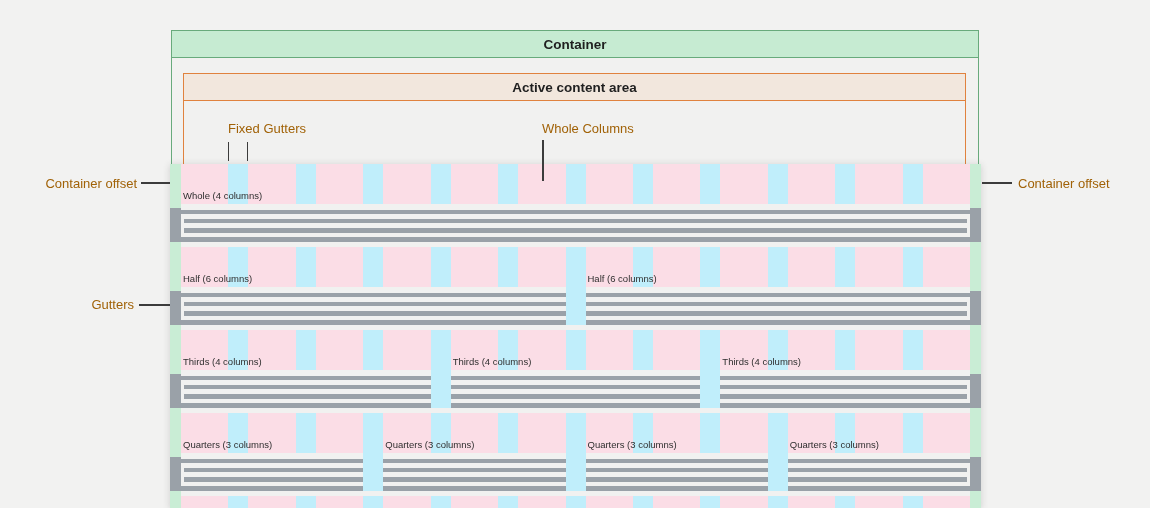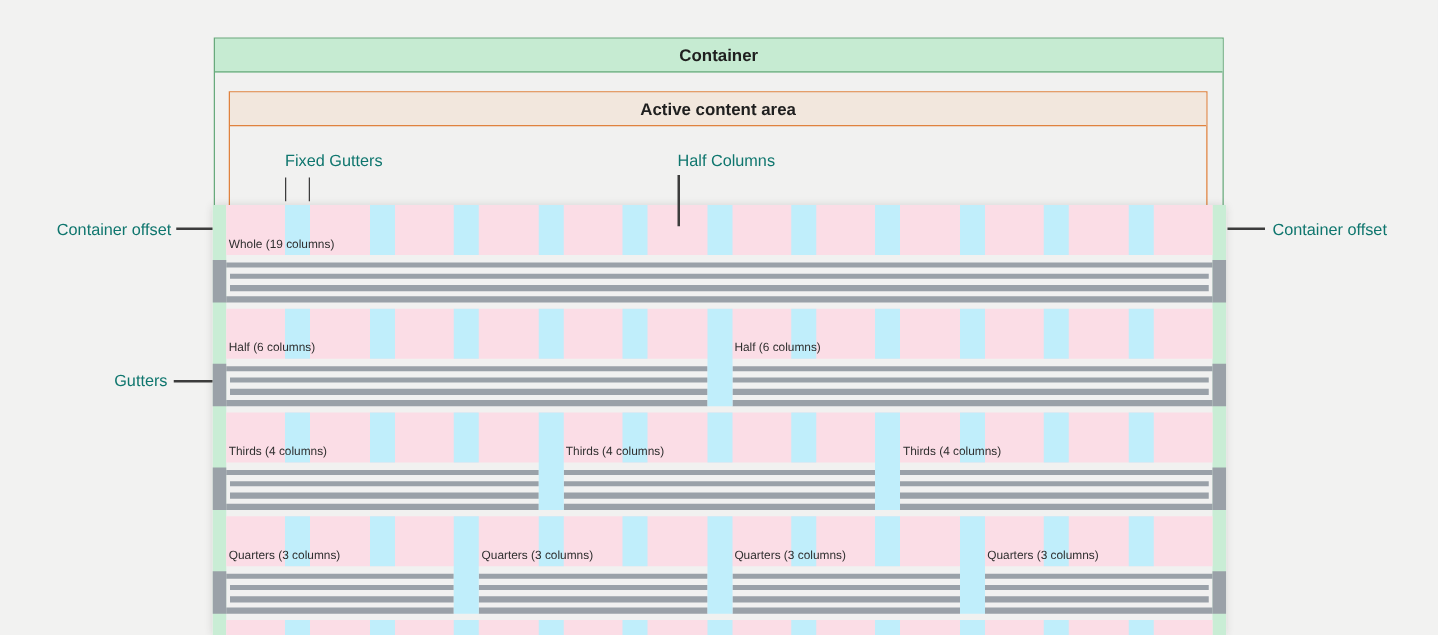--- a/index.html
+++ b/index.html
@@ -38,21 +38,21 @@
   }
   .offset-strip{top:0;bottom:0;width:11px;background:#c9edd5;}
   .gutter{background:#c0eefb;}
   .gray-bar{background:#9aa1a8;}
   .stripe{background:#9aa1a8;}
   .band-label{
     font-size:9.5px;color:#2f2f2f;white-space:nowrap;line-height:1;
   }
 
   
-  .annot{font-size:13px;color:#0f766e;white-space:nowrap;line-height:1.2;}
+  .annot{font-size:13px;color:#a16207;white-space:nowrap;line-height:1.2;}
   .pointer-h{height:1.5px;background:#3c3c3c;}
   .pointer-v{width:1.5px;background:#3c3c3c;}
 </style>
 </head>
 <body>
 
 <div class="abs container-box">
   <div class="container-header">
     <span class="box-title">Container</span>
   </div>
@@ -72,21 +72,21 @@
     <div class="abs gutter" style="left: 125.833px; top: 0px; width: 20px; height: 40px; z-index: 3;"></div>
     <div class="abs gutter" style="left: 193.25px; top: 0px; width: 20px; height: 40px; z-index: 3;"></div>
     <div class="abs gutter" style="left: 260.667px; top: 0px; width: 20px; height: 40px; z-index: 3;"></div>
     <div class="abs gutter" style="left: 328.083px; top: 0px; width: 20px; height: 40px; z-index: 3;"></div>
     <div class="abs gutter" style="left: 395.5px; top: 0px; width: 20px; height: 40px; z-index: 3;"></div>
     <div class="abs gutter" style="left: 462.917px; top: 0px; width: 20px; height: 40px; z-index: 3;"></div>
     <div class="abs gutter" style="left: 530.333px; top: 0px; width: 20px; height: 40px; z-index: 3;"></div>
     <div class="abs gutter" style="left: 597.75px; top: 0px; width: 20px; height: 40px; z-index: 3;"></div>
     <div class="abs gutter" style="left: 665.167px; top: 0px; width: 20px; height: 40px; z-index: 3;"></div>
     <div class="abs gutter" style="left: 732.583px; top: 0px; width: 20px; height: 40px; z-index: 3;"></div>
-    <div class="abs band-label" style="left: 13px; top: 27px; z-index: 4;">Whole (19 columns)</div>
+    <div class="abs band-label" style="left: 13px; top: 27px; z-index: 4;">Whole (4 columns)</div>
     <div class="abs gray-bar" style="left: 0px; top: 44px; width: 11px; height: 34px; z-index: 2;"></div>
     <div class="abs gray-bar" style="left: 800px; top: 44px; width: 11px; height: 34px; z-index: 2;"></div>
     <div class="abs stripe" style="left: 11px; top: 45.5px; width: 789px; height: 4.6px; z-index: 2;"></div>
     <div class="abs stripe" style="left: 14px; top: 54.8px; width: 783px; height: 4.6px; z-index: 2;"></div>
     <div class="abs stripe" style="left: 14px; top: 64.1px; width: 783px; height: 4.6px; z-index: 2;"></div>
     <div class="abs stripe" style="left: 11px; top: 73.4px; width: 789px; height: 4.6px; z-index: 2;"></div>
     <div class="abs" style="left: 11px; top: 83px; width: 789px; height: 40px; background: rgb(251, 221, 230); z-index: 1;"></div>
     <div class="abs gutter" style="left: 58.4167px; top: 83px; width: 20px; height: 40px; z-index: 3;"></div>
     <div class="abs gutter" style="left: 125.833px; top: 83px; width: 20px; height: 40px; z-index: 3;"></div>
     <div class="abs gutter" style="left: 193.25px; top: 83px; width: 20px; height: 40px; z-index: 3;"></div>
@@ -184,21 +184,21 @@
     <div class="abs gutter" style="left: 530.333px; top: 332px; width: 20px; height: 40px; z-index: 3;"></div>
     <div class="abs gutter" style="left: 597.75px; top: 332px; width: 20px; height: 40px; z-index: 3;"></div>
     <div class="abs gutter" style="left: 665.167px; top: 332px; width: 20px; height: 40px; z-index: 3;"></div>
     <div class="abs gutter" style="left: 732.583px; top: 332px; width: 20px; height: 40px; z-index: 3;"></div>
   </div>
 
 <div class="abs annot" style="left:228px;top:121px;">Fixed Gutters</div>
 <div class="abs pointer-v" style="left:227.5px;top:142px;height:19px;z-index:6;"></div>
 <div class="abs pointer-v" style="left:246.5px;top:142px;height:19px;z-index:6;"></div>
 
-<div class="abs annot" style="left:542px;top:121px;">Half Columns</div>
+<div class="abs annot" style="left:542px;top:121px;">Whole Columns</div>
 <div class="abs pointer-v" style="left:542px;top:140px;height:41px;z-index:6;"></div>
 
 <div class="abs annot" style="left:30px;top:176px;width:107px;text-align:right;">Container offset</div>
 <div class="abs pointer-h" style="left:141px;top:182px;width:29px;z-index:6;"></div>
 
 <div class="abs annot" style="left:1018px;top:176px;">Container offset</div>
 <div class="abs pointer-h" style="left:982px;top:182px;width:30px;z-index:6;"></div>
 
 <div class="abs annot" style="left:50px;top:297px;width:84px;text-align:right;">Gutters</div>
 <div class="abs pointer-h" style="left:139px;top:304px;width:31px;z-index:6;"></div>

